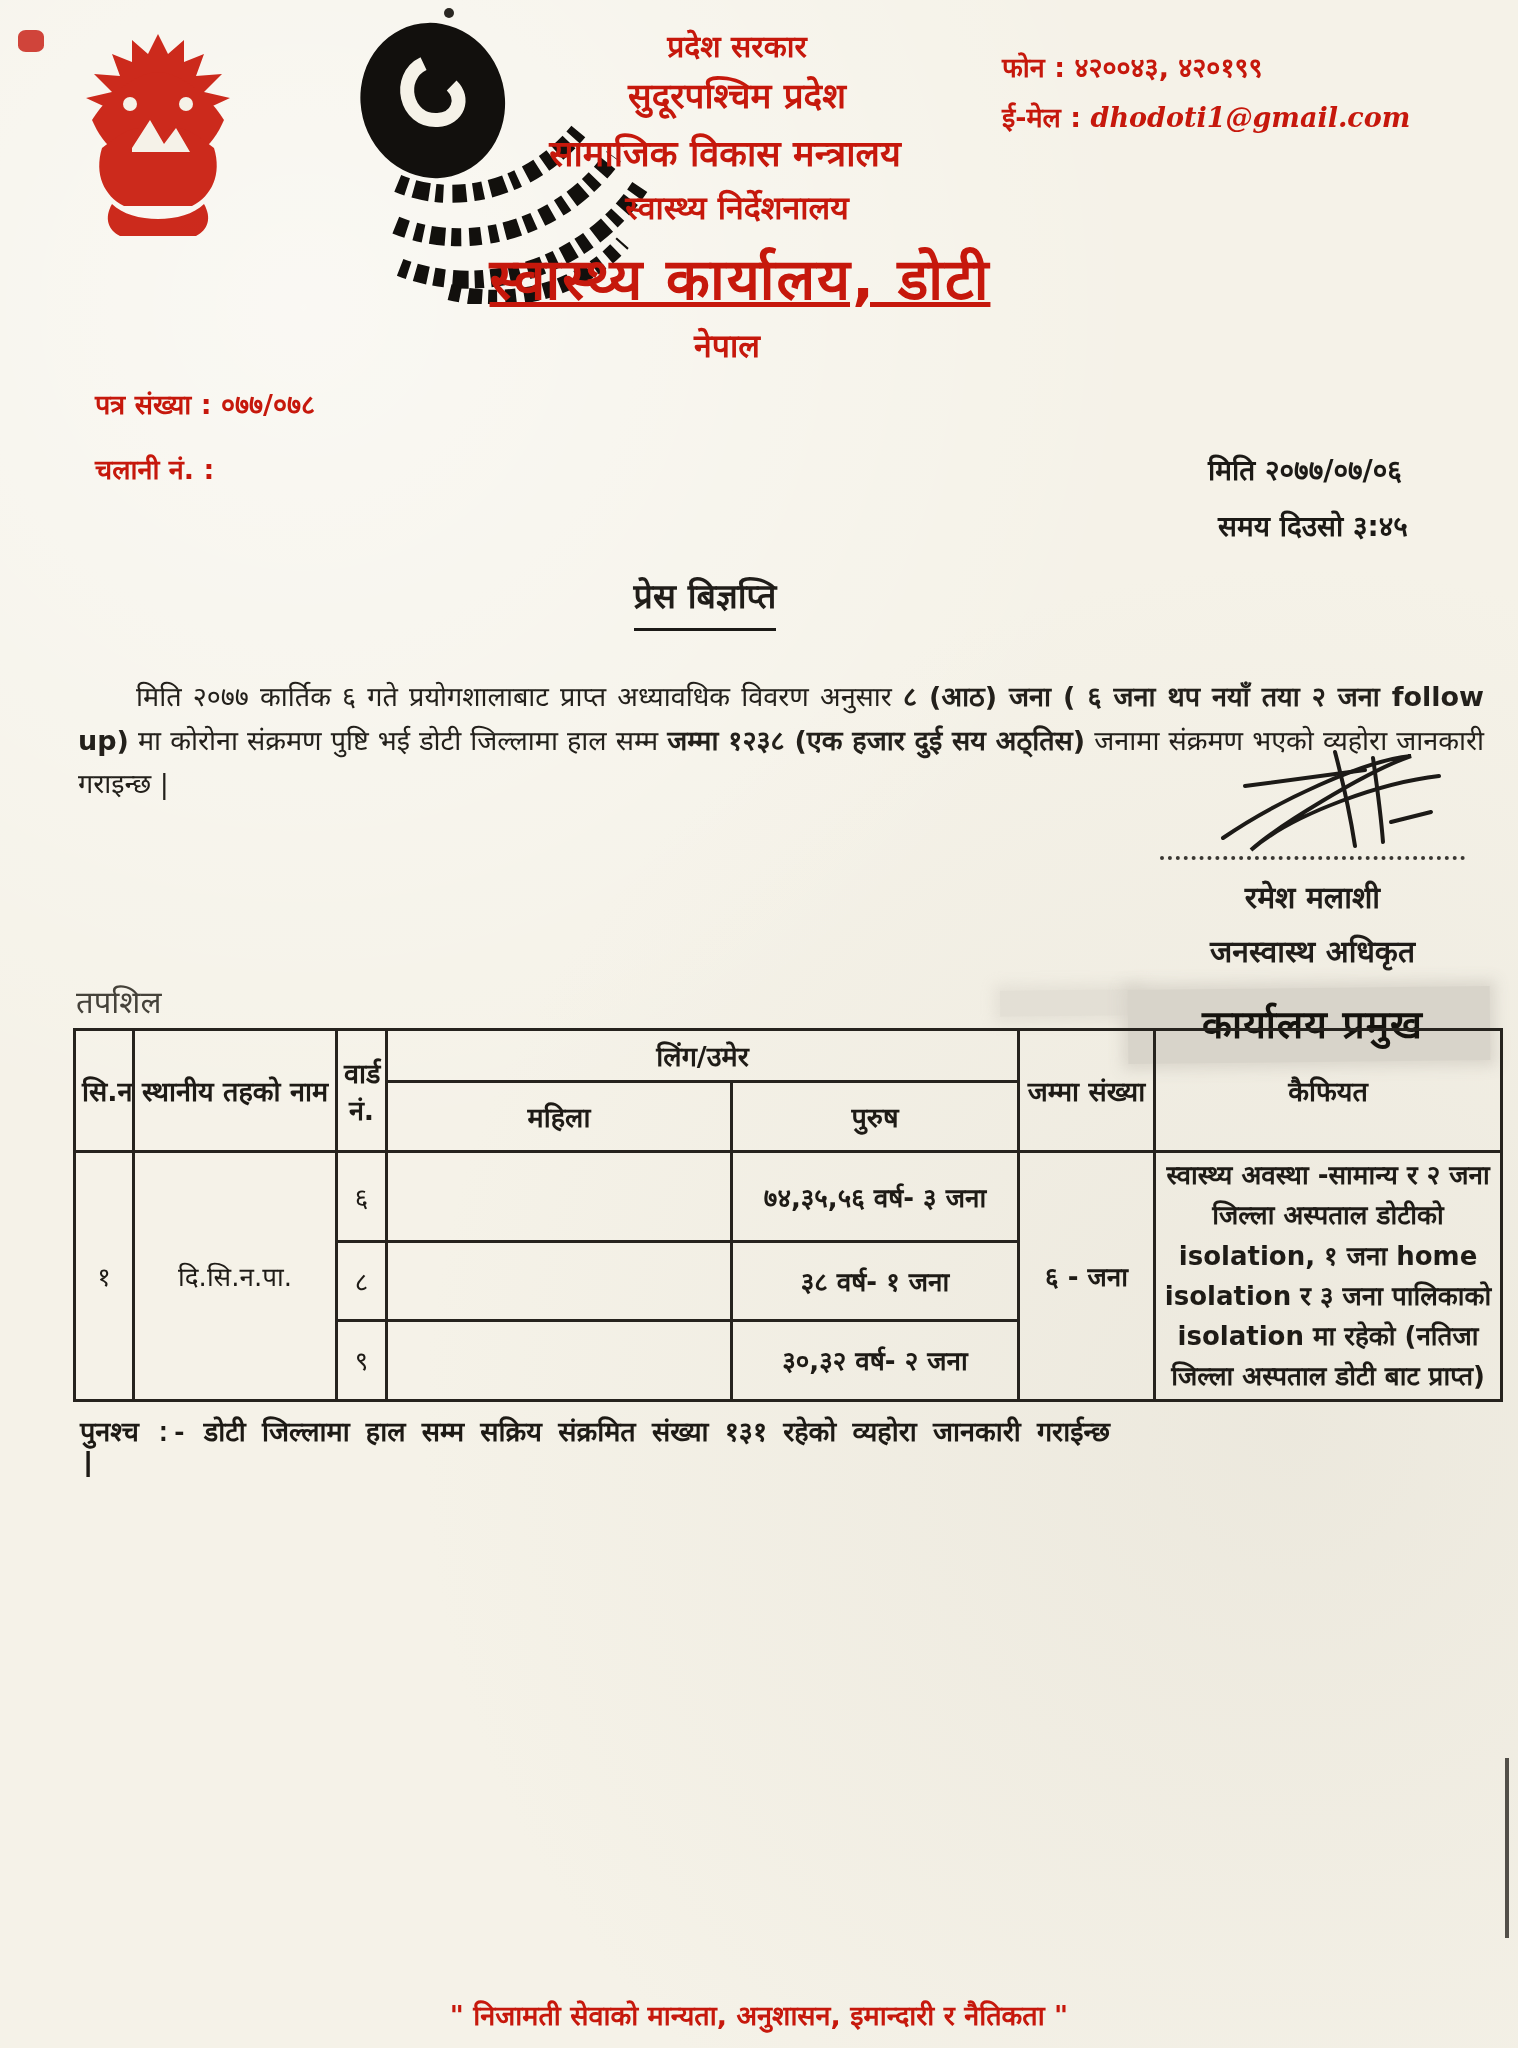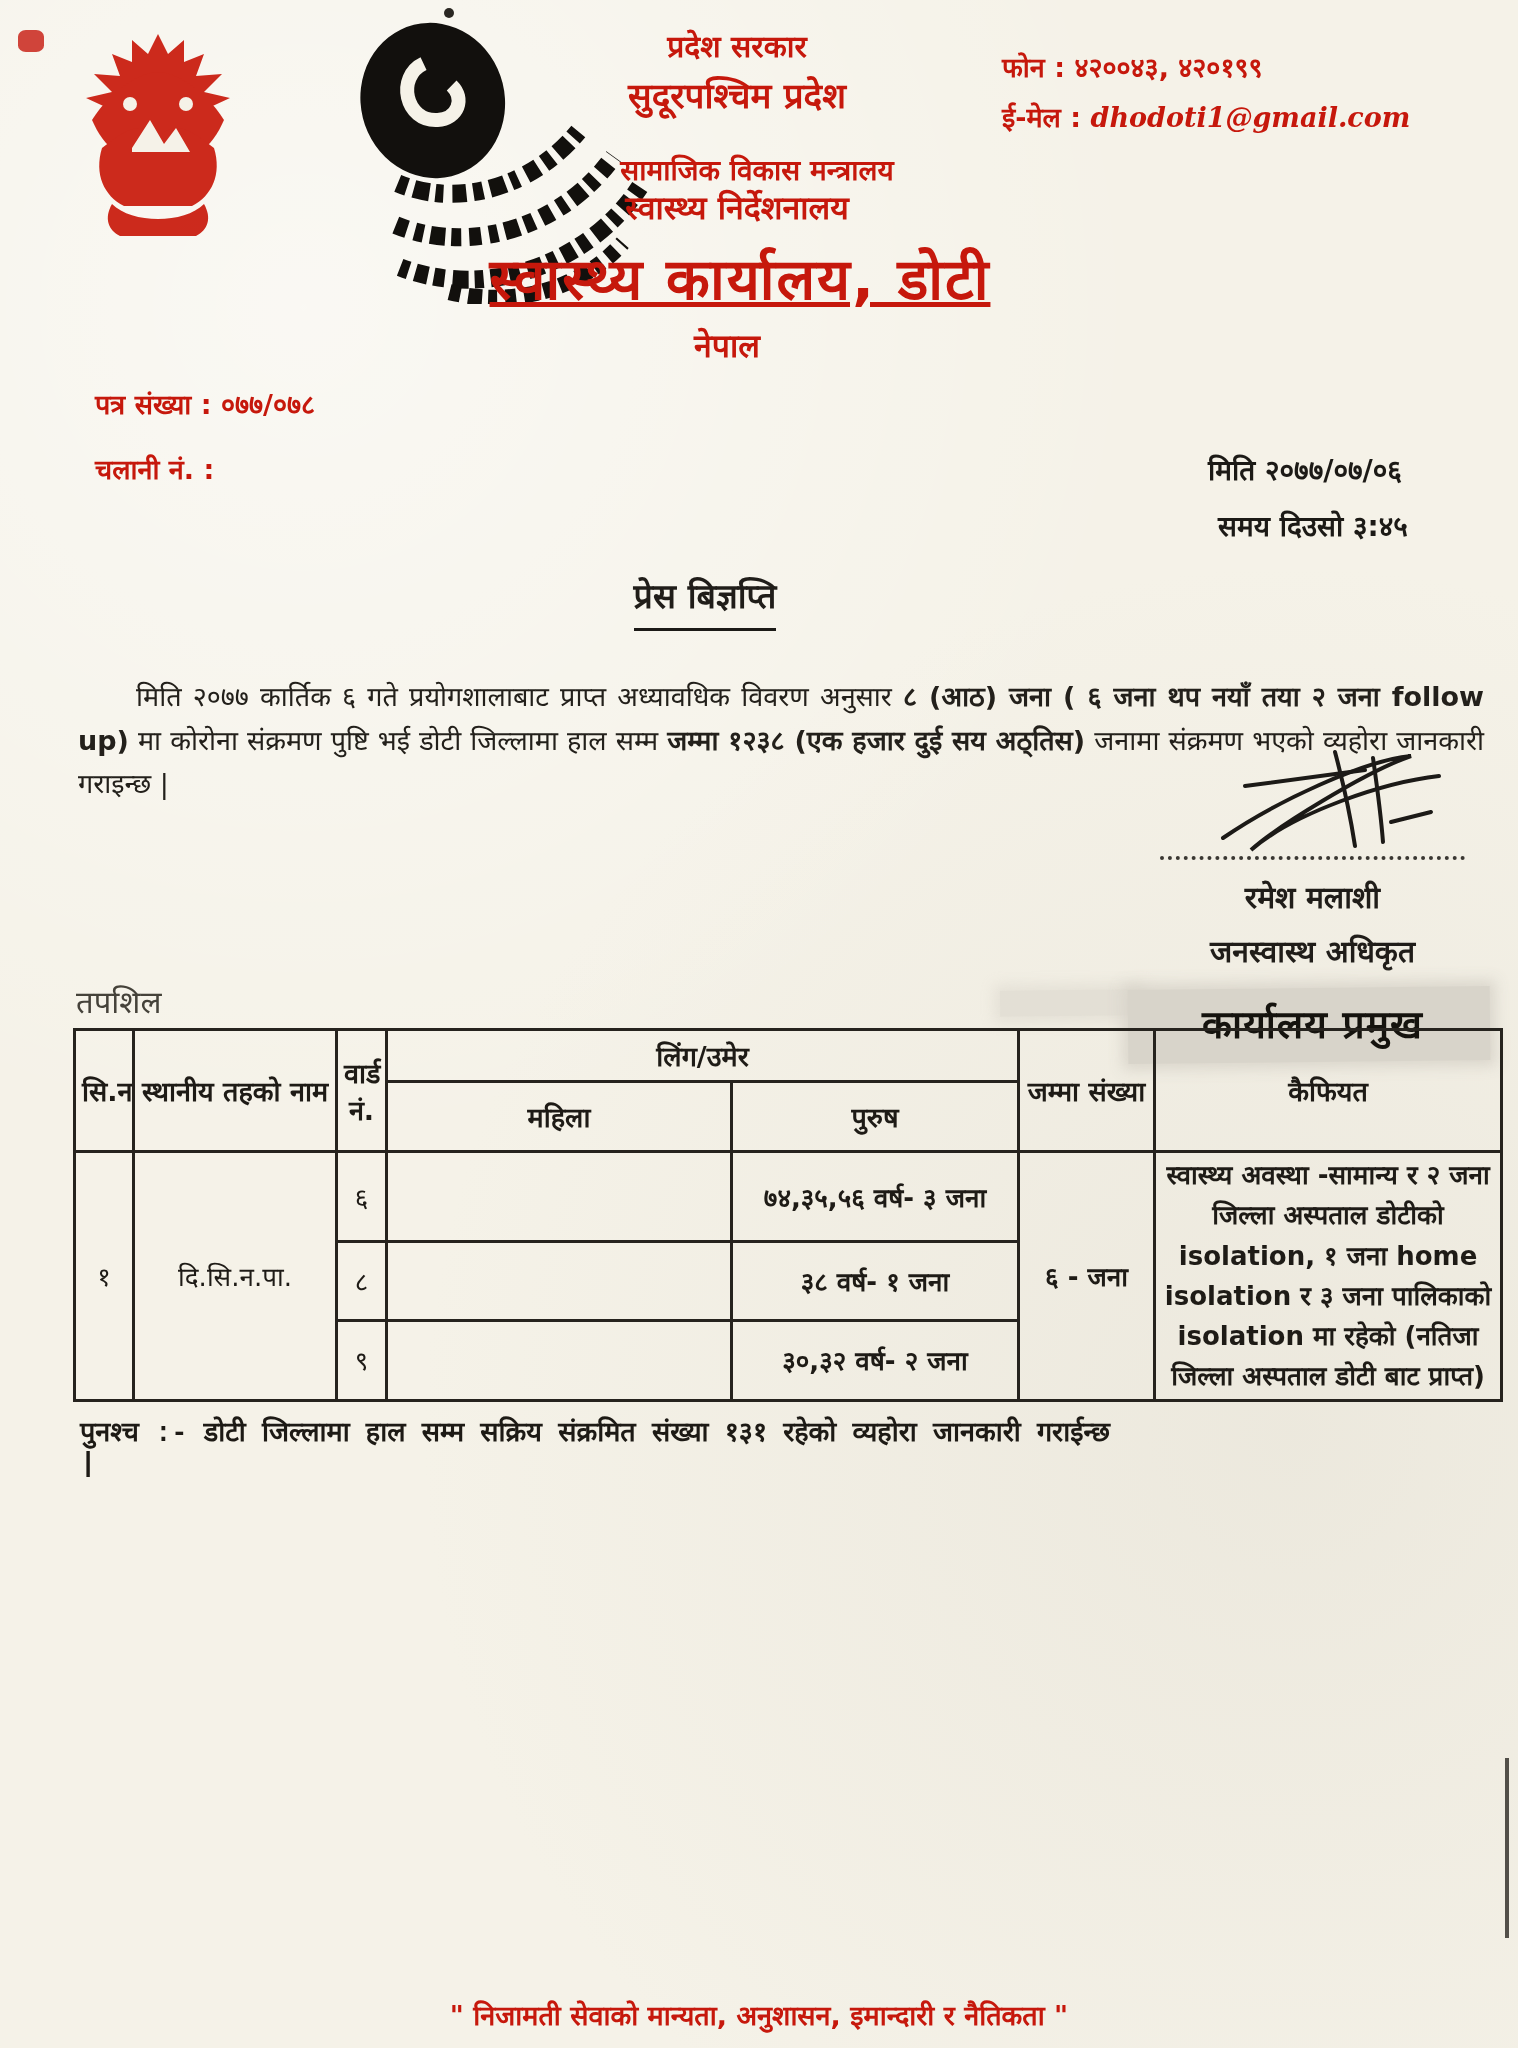--- a/index.html
+++ b/index.html
@@ -94,21 +94,21 @@
         <path d="M96 150 C150 190 230 186 288 140" stroke-width="18" stroke-dasharray="10 7 16 6 8 9 14 7"></path>
         <path d="M84 190 C150 238 246 232 312 176" stroke-width="18" stroke-dasharray="12 8 9 7 15 6 10 8"></path>
         <path d="M78 232 C152 284 260 276 330 212" stroke-width="18" stroke-dasharray="9 7 13 6 11 8 16 6"></path>
         <path d="M120 268 C180 300 250 296 300 262" stroke-width="16" stroke-dasharray="11 8 14 6 9 8"></path>
       </g>
     </svg>
   </div>
 
   <div class="abs red center hdr-line" style="left:412px;top:30px;width:650px;font-size:30px;">प्रदेश सरकार</div>
   <div class="abs red center hdr-line" style="left:412px;top:76px;width:650px;font-size:35px;">सुदूरपश्चिम प्रदेश</div>
-  <div class="abs red center hdr-line" style="left:432px;top:133px;width:650px;font-size:28px;margin-top:22px;">सामाजिक विकास मन्त्रालय</div>
+  <div class="abs red center hdr-line" style="left:400px;top:133px;width:650px;font-size:36px;">सामाजिक विकास मन्त्रालय</div>
   <div class="abs red center hdr-line" style="left:412px;top:190px;width:650px;font-size:32px;">स्वास्थ्य निर्देशनालय</div>
   <div class="abs red center office-line" style="left:340px;top:238px;width:800px;font-size:57px;text-decoration:underline;">स्वास्थ्य कार्यालय, डोटी</div>
   <div class="abs red center hdr-line" style="left:412px;top:328px;width:630px;font-size:32px;">नेपाल</div>
 
   <div class="abs red contact-line" style="left:1002px;top:48px;">फोन : ४२००४३, ४२०१९९</div>
   <div class="abs red contact-line" style="left:1002px;top:98px;">
     <span>ई-मेल :</span>
     <span class="email-val">dhodoti1@gmail.com</span>
   </div>
 

